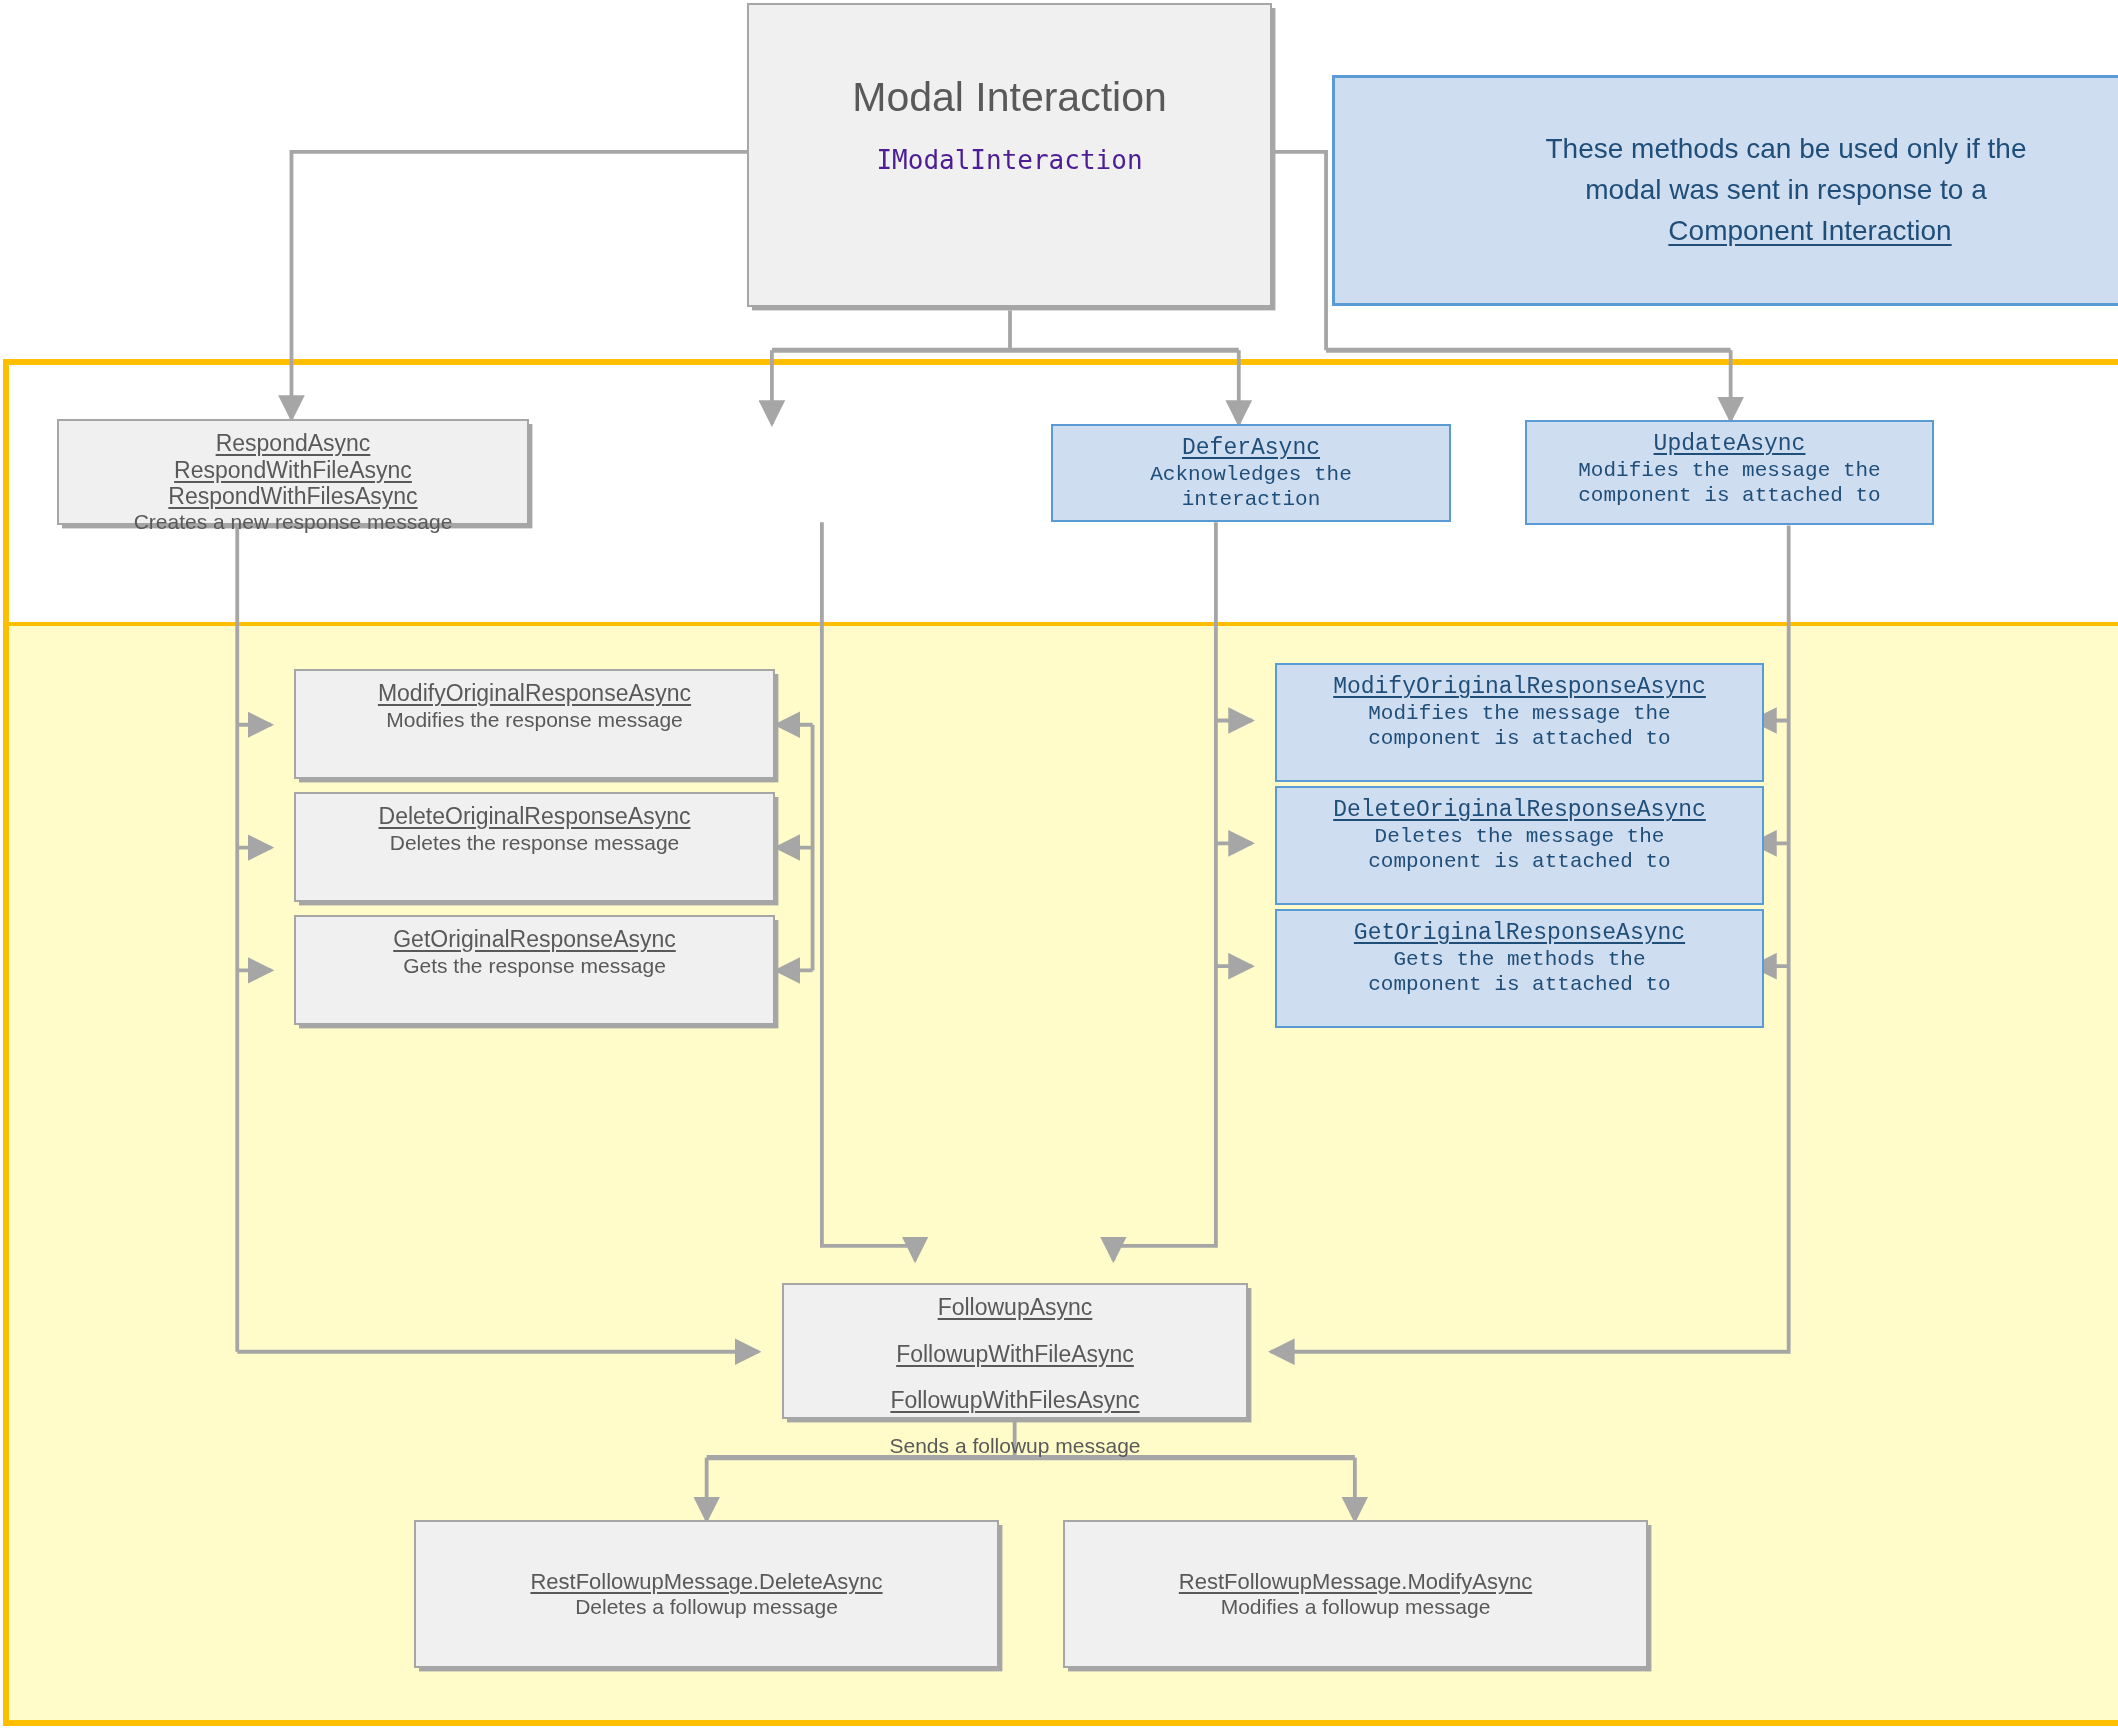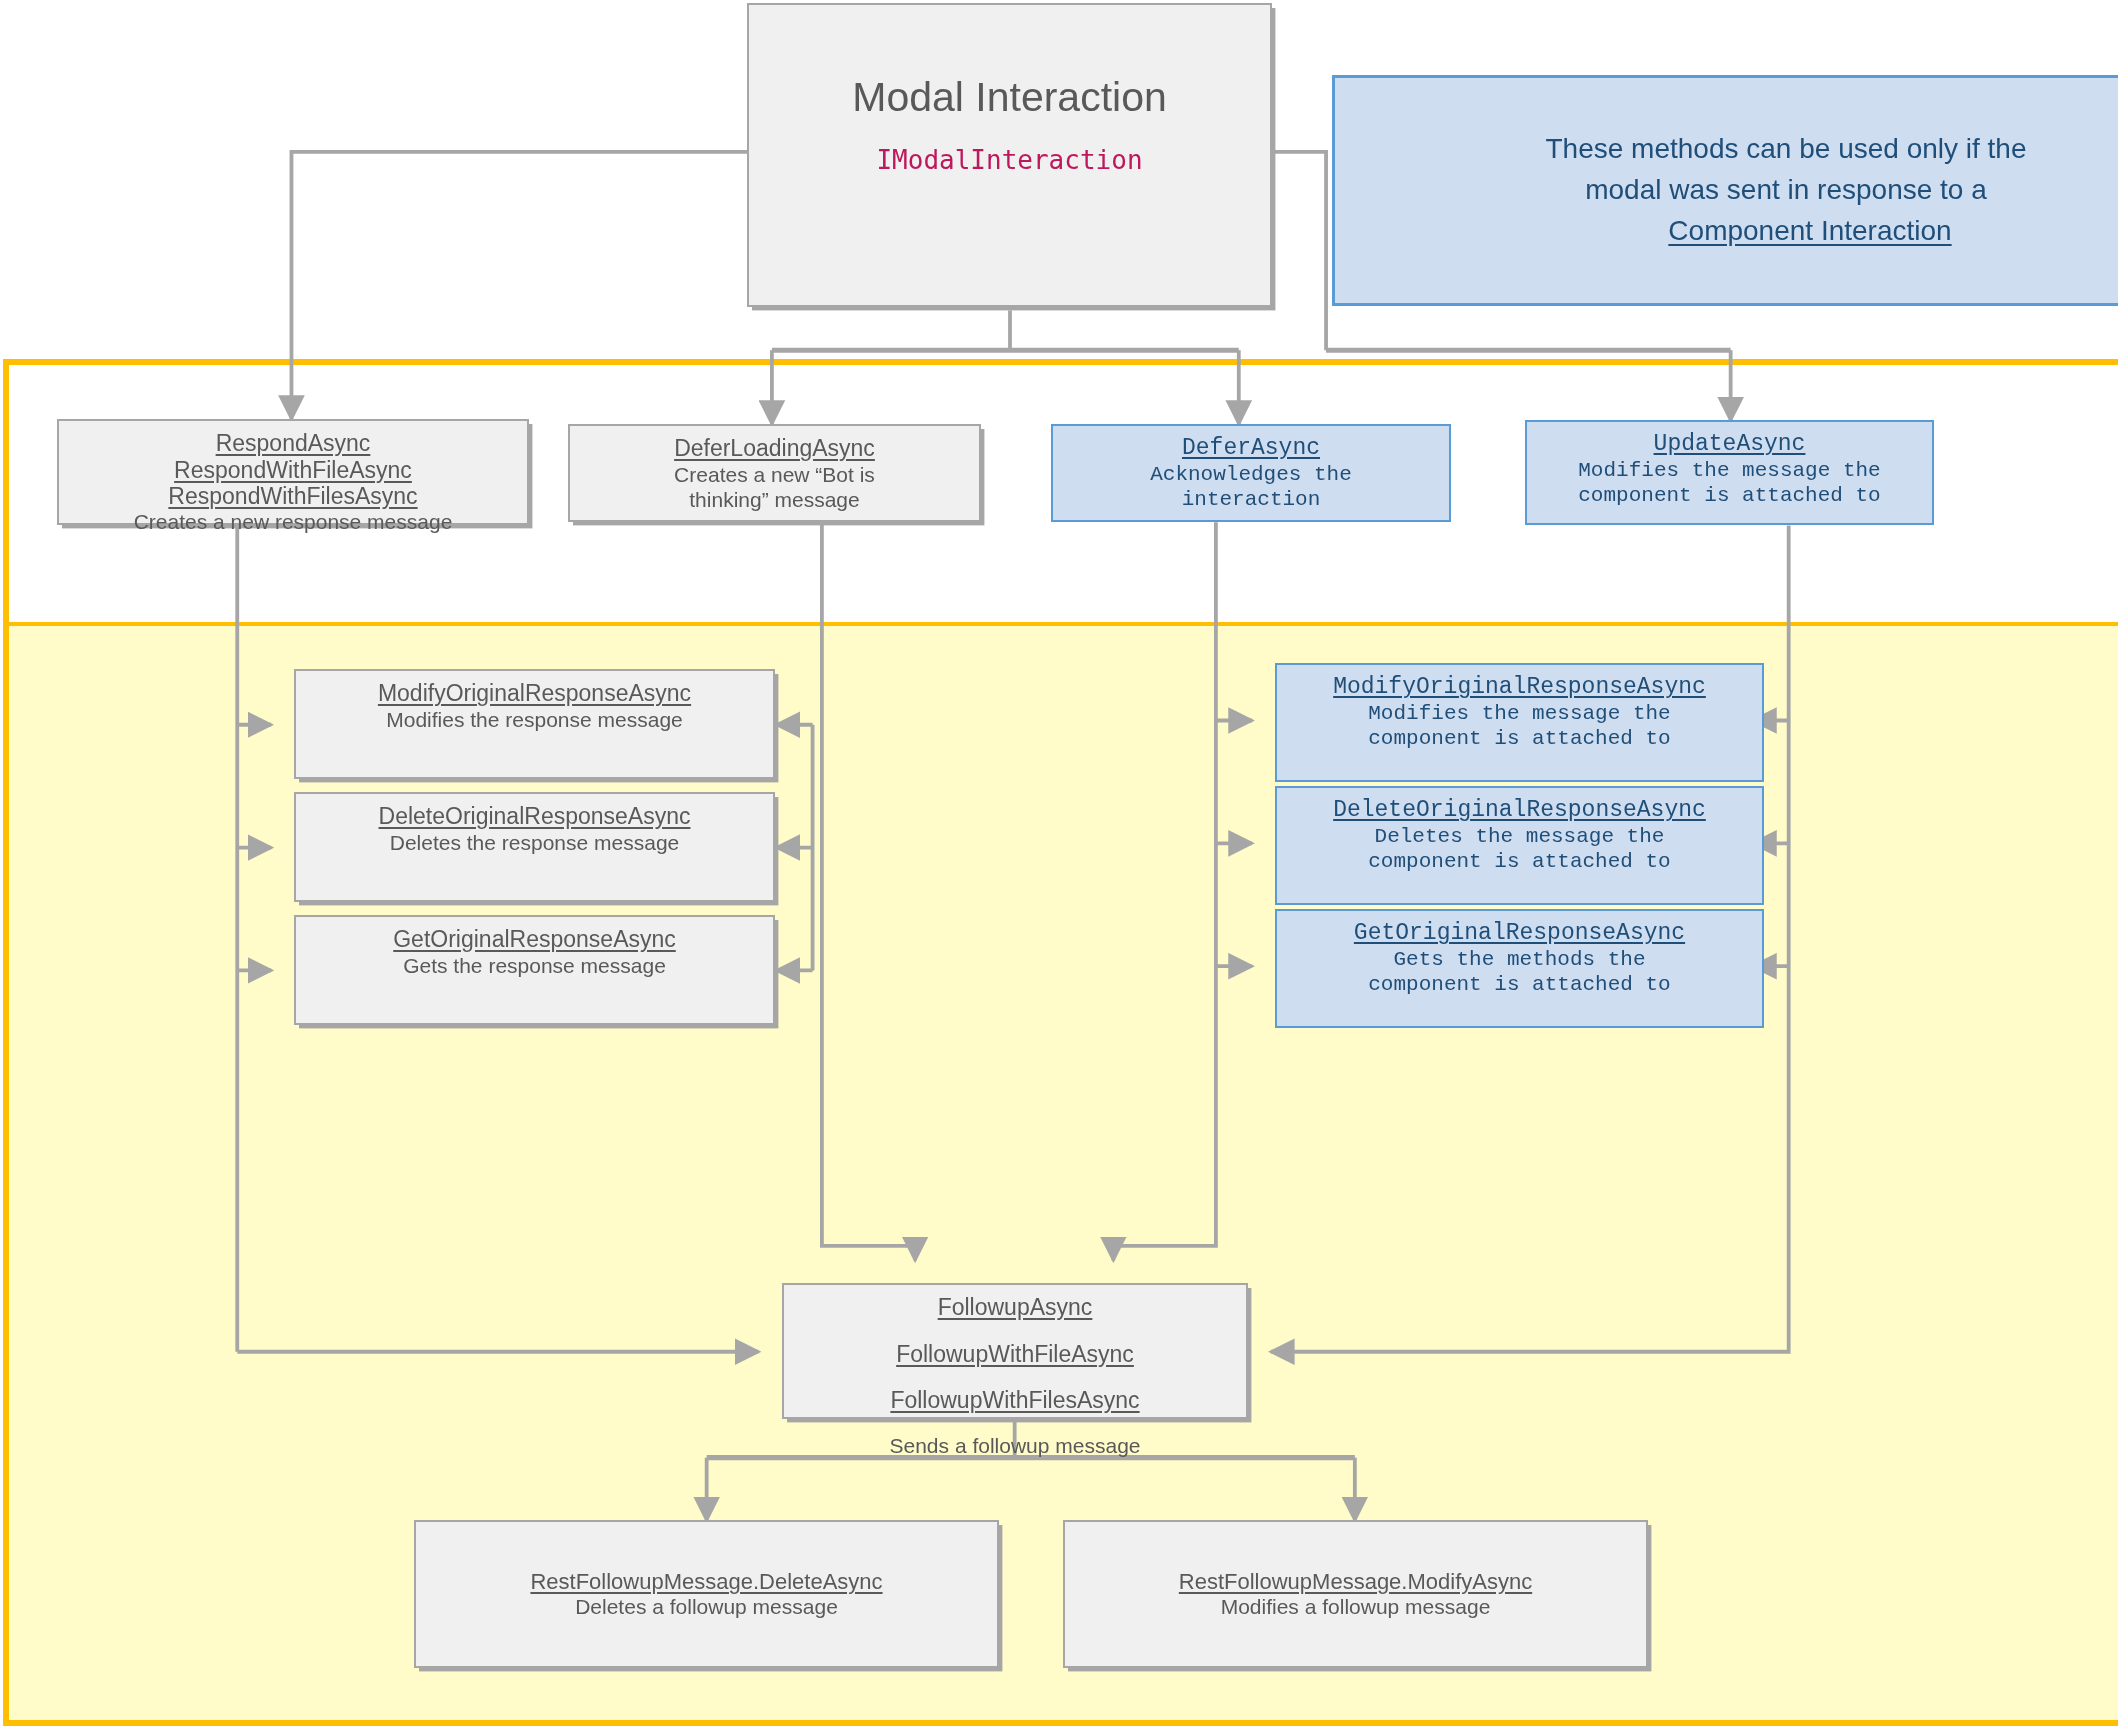--- a/index.html
+++ b/index.html
@@ -29,21 +29,21 @@
   .gray .mname,.gray .mdesc{color:#595959;}
   .blue .mname,.blue .mdesc{color:#1F4E79;}
 
   
   #n-title{left:747px;top:3.4px;width:525px;height:304px;
            background:#F0F0F0;border:2.5px solid #A6A6A6;
            box-shadow:4.2px 4.2px 0 -0.8px rgba(166,166,166,1);
            position:absolute;box-sizing:border-box;z-index:5;
            display:flex;flex-direction:column;align-items:center;padding-top:30px;}
   #n-title .t-main{font-size:41px;color:#595959;line-height:1.1;margin-top:40px;}
-  #n-title .t-sub{font-size:26px;color:#be185d;font-family:"DejaVu Sans Mono","Liberation Mono",monospace;margin-top:24.6px;}
+  #n-title .t-sub{font-size:26px;color:#4c1d95;font-family:"DejaVu Sans Mono","Liberation Mono",monospace;margin-top:24.6px;}
 
   
   #n-callout{position:absolute;left:1332px;top:75px;width:908px;height:231px;
              background:#CFDDF0;border:3.8px solid #5B9BD5;box-sizing:border-box;z-index:5;
              display:flex;flex-direction:column;align-items:center;justify-content:center;
              text-align:center;color:#1F4E79;font-size:28px;line-height:1.46;}
   #n-callout .link{text-decoration:underline;text-underline-offset:3.8px;margin-left:48px;}
 
   
   .legend{position:absolute;text-align:right;z-index:6;line-height:1.23;}
@@ -207,25 +207,20 @@
     <div class="lg-line gray">interaction token’s lifetime</div>
   </div>
 
   <div class="node gray" id="n-respond">
     <div class="mname">RespondAsync</div>
     <div class="mname">RespondWithFileAsync</div>
     <div class="mname">RespondWithFilesAsync</div>
     <div class="mdesc">Creates a new response message</div>
   </div>
 
-  <div class="node gray" id="n-deferloading">
-    <div class="mname">DeferLoadingAsync</div>
-    <div class="mdesc">Creates a new “Bot is</div>
-    <div class="mdesc">thinking” message</div>
-  </div>
 
   <div class="node blue" id="n-defer">
     <div class="mname">DeferAsync</div>
     <div class="mdesc">Acknowledges the</div>
     <div class="mdesc">interaction</div>
   </div>
 
   <div class="node blue" id="n-update">
     <div class="mname">UpdateAsync</div>
     <div class="mdesc">Modifies the message the</div>

